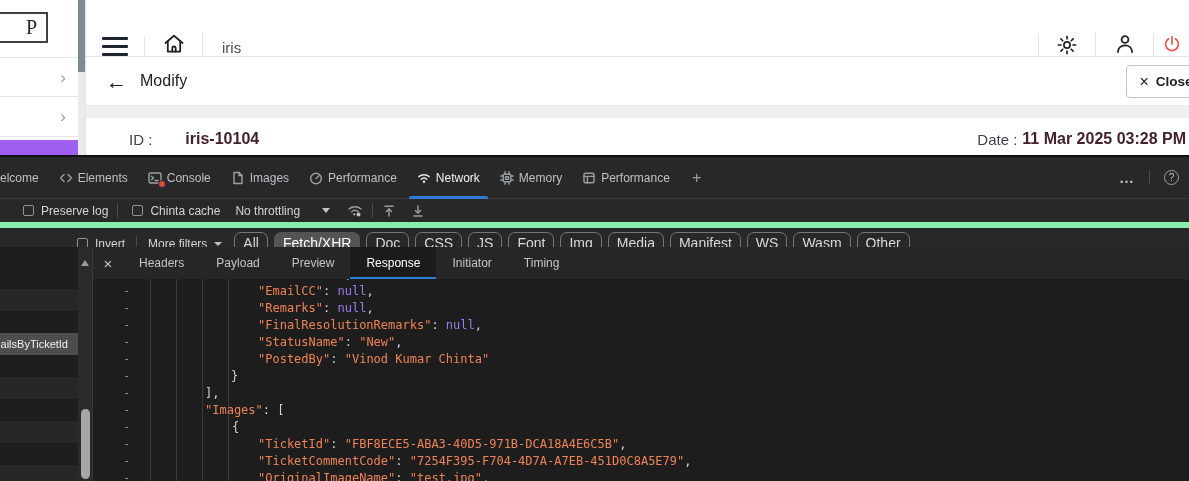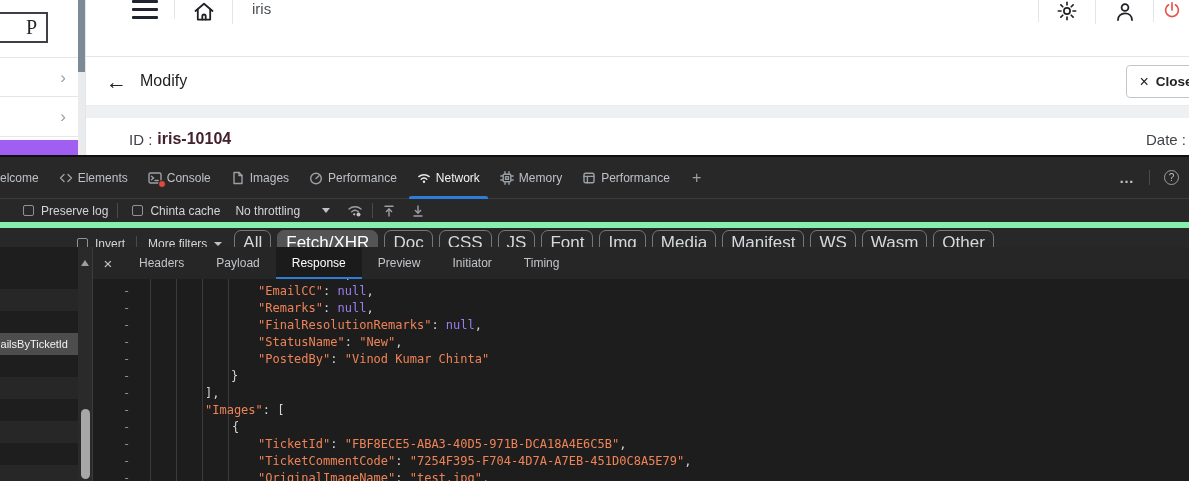--- a/index.html
+++ b/index.html
@@ -17,40 +17,40 @@
   .side-row .chev { color:#9aa0a6; font-size:17px; line-height:1; }
   .row1 { top:57px; border-top:1px solid #e6e6ea; }
   .row2 { top:97px; }
   .purple-bar { position:absolute; left:0; top:140px; width:78px; height:15px; background:#a05ff0; }
 
   .page-scroll { position:absolute; left:78px; top:0; width:7px; height:155px; background:#e9ebed; }
   .page-scroll .thumb { width:7px; height:72px; background:#7c8a96; }
 
   
   .main { position:absolute; left:85px; top:0; right:0; height:155px; border-left:1px solid #e3e5e8; background:#fff; }
-  .topbar { height:57px; border-bottom:1px solid #e3e5e8; display:flex; align-items:flex-start;padding-left:30px; }
+  .topbar { height:57px; border-bottom:1px solid #e3e5e8; display:flex; align-items:flex-end; }
   .tb-cell { display:flex; align-items:center; justify-content:center; }
   .menu-cell { width:59px; border-right:1px solid #e3e5e8; flex-direction:column; gap:5px; }
   .menu-cell i { display:block; width:26px; height:3px; background:#1f242e; border-radius:1px; }
   .home-cell { width:58px; border-right:1px solid #e3e5e8; }
   .app-title { flex:1; display:flex; align-items:center; padding-left:19px; font-size:15px; color:#4a4f55; }
   .gear-cell { width:57px; border-left:1px solid #e3e5e8; }
   .person-cell { width:58px; border-left:1px solid #e3e5e8; }
   .power-cell { width:36px; border-left:1px solid #e3e5e8; }
 
   .subbar { position:relative; height:49px; border-bottom:1px solid #e9ebed; display:flex; align-items:center; padding-left:20px; }
   .back { font-size:21px; color:#202124; margin-right:13px; line-height:1; }
   .modify { font-size:16px; font-weight:500; color:#202124; }
   .close-btn { position:absolute; left:1040px; top:8px; width:80px; height:33px; background:#fff;
                border:1px solid #c3c6c9; border-radius:4px; display:flex; align-items:center;
                justify-content:center; gap:7px; font-size:13.5px; font-weight:bold; color:#202124; }
   .close-btn .x { font-size:16px; font-weight:normal; }
 
   .grayband { height:12px; background:#eef0f2; }
-  .inforow { height:36px; display:flex; align-items:center; padding:6px 3px 0 43px; }
+  .inforow { height:36px; display:flex; align-items:center; padding:6px 3px 0 43px;gap:28px; }
   .lab { font-size:15px; color:#3f4347; }
   .val { font-size:16px; font-weight:bold; color:#44212e; margin-left:5px; }
   .date-wrap { margin-left:auto; display:flex; align-items:center; }
 
   
   .devtools { position:absolute; left:0; top:155px; width:1189px; height:326px; background:#282828;
               color:#bdc1c6; font-size:12px; border-top:2px solid #101010; }
   .dt-tabbar { height:42px; display:flex; align-items:stretch; border-bottom:1px solid #3c3c3c; }
   .dt-tab { position:relative; display:flex; align-items:center; gap:5px; padding:0 10px; color:#bdc1c6; white-space:nowrap; }
   .dt-tab.first { padding-left:0; }
@@ -67,21 +67,21 @@
   .help-circ { width:15px; height:15px; border:1.4px solid #9aa0a6; border-radius:50%; color:#bdc1c6;
                font-size:10px; display:flex; align-items:center; justify-content:center; margin-left:8px; }
 
   .dt-toolbar { height:29px; display:flex; align-items:center; padding:0 18px; border-bottom:6px solid #86efac; }
   .cb { width:11px; height:11px; border:1.3px solid #8f9398; border-radius:2px; margin:0 7px 0 5px; flex:0 0 auto; }
   .tl { color:#d2d5d8; }
   .caret { width:0; height:0; border-left:4.5px solid transparent; border-right:4.5px solid transparent;
            border-top:5.5px solid #c0c3c6; }
   .dt-filterbar { height:32px; display:flex; align-items:center; padding-left:72px; border-bottom:1px solid #3c3c3c; }
   .pills { display:flex; align-items:center; gap:6px; margin-left:12px; }
-  .pill { border:1px solid #767676; border-radius:7px; padding:2px 8px 3px; font-size:17px; font-weight:500;
+  .pill { border:1px solid #767676; border-radius:7px; padding:2px 8px 3px; font-size:14px; font-weight:500;
           color:#d6d9dc; white-space:nowrap; }
   .pill.selected { background:#545454; border-color:#545454; color:#fff; }
 
   .dt-body { position:absolute; left:0; top:90px; width:1189px; height:236px; display:flex; }
   .req-col { position:relative; width:78px; background:#1e1e1e; overflow:hidden; flex:0 0 auto; }
   .req-row { position:absolute; left:0; width:78px; height:22px; display:flex; align-items:center;
              justify-content:flex-end; overflow:hidden; padding-right:10px; font-size:11px; color:#b9bcbf; white-space:nowrap; }
   .req-row.alt { background:#272727; }
   .req-row.selected { background:#4d4d4d; color:#f2f2f2; }
   .req-scroll { position:relative; width:15px; background:#2a2a2a; border-right:1px solid #3c3c3c; flex:0 0 auto; }
@@ -174,20 +174,21 @@
       </div>
     </div>
 
     <div class="grayband"></div>
 
     <div class="inforow">
       <span class="lab">ID :</span>
       <span class="val">iris-10104</span>
       <div class="date-wrap">
         <span class="lab">Date :</span>
+        <span class="val">11 Mar 2025 03:28 PM</span>
       </div>
     </div>
   </div>
 
   <div class="devtools">
 
     <div class="dt-tabbar">
       <div class="dt-tab first">
           <span>elcome</span>
         </div>
@@ -320,26 +321,26 @@
       </div>
       <div class="detail">
         <div class="detail-tabs">
           <span class="d-close">×</span>
           <div class="d-tab">
               <span>Headers</span>
             </div>
           <div class="d-tab">
               <span>Payload</span>
             </div>
+          <div class="d-tab">
+              <span>Preview</span>
+            </div>
           <div class="d-tab selected">
               <span>Response</span>
               <span class="ul"></span>
-            </div>
-          <div class="d-tab">
-              <span>Preview</span>
             </div>
           <div class="d-tab">
               <span>Initiator</span>
             </div>
           <div class="d-tab">
               <span>Timing</span>
             </div>
         </div>
         <div class="resp">
           <span class="guide" style="left:57px"></span>

